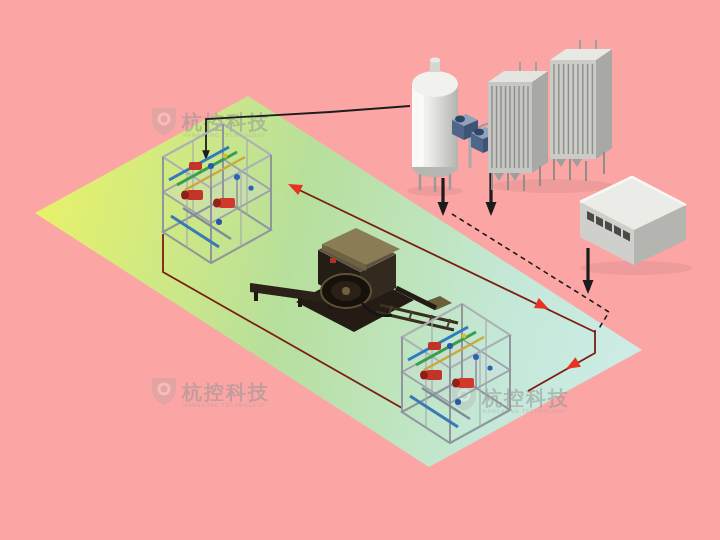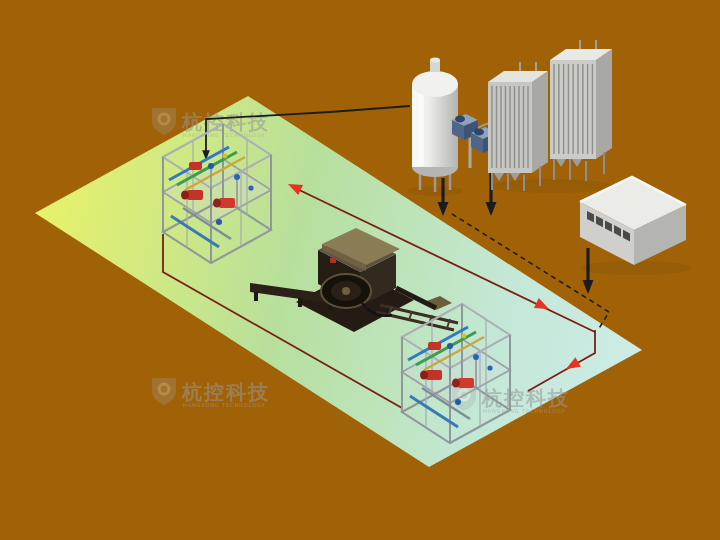--- a/index.html
+++ b/index.html
@@ -1,17 +1,17 @@
 <!DOCTYPE html>
 <html><head>
 <meta charset="utf-8">
 <style>
   html,body{margin:0;padding:0;background:#ffffff;}
   .stage{
-    width:720px;height:540px;position:relative;overflow:hidden;background:#a16207;
+    width:720px;height:540px;position:relative;overflow:hidden;background:#fca5a5;
     font-family:"DejaVu Sans","Liberation Sans",sans-serif;
     text-align:center;
   }
   svg{display:block;}
   .wm-cn{font-size:20px;font-weight:bold;letter-spacing:2px;fill:#969696;}
   .wm-en{font-size:5px;letter-spacing:0.9px;fill:#a0a0a0;}
 </style>
 </head>
 <body>
 

